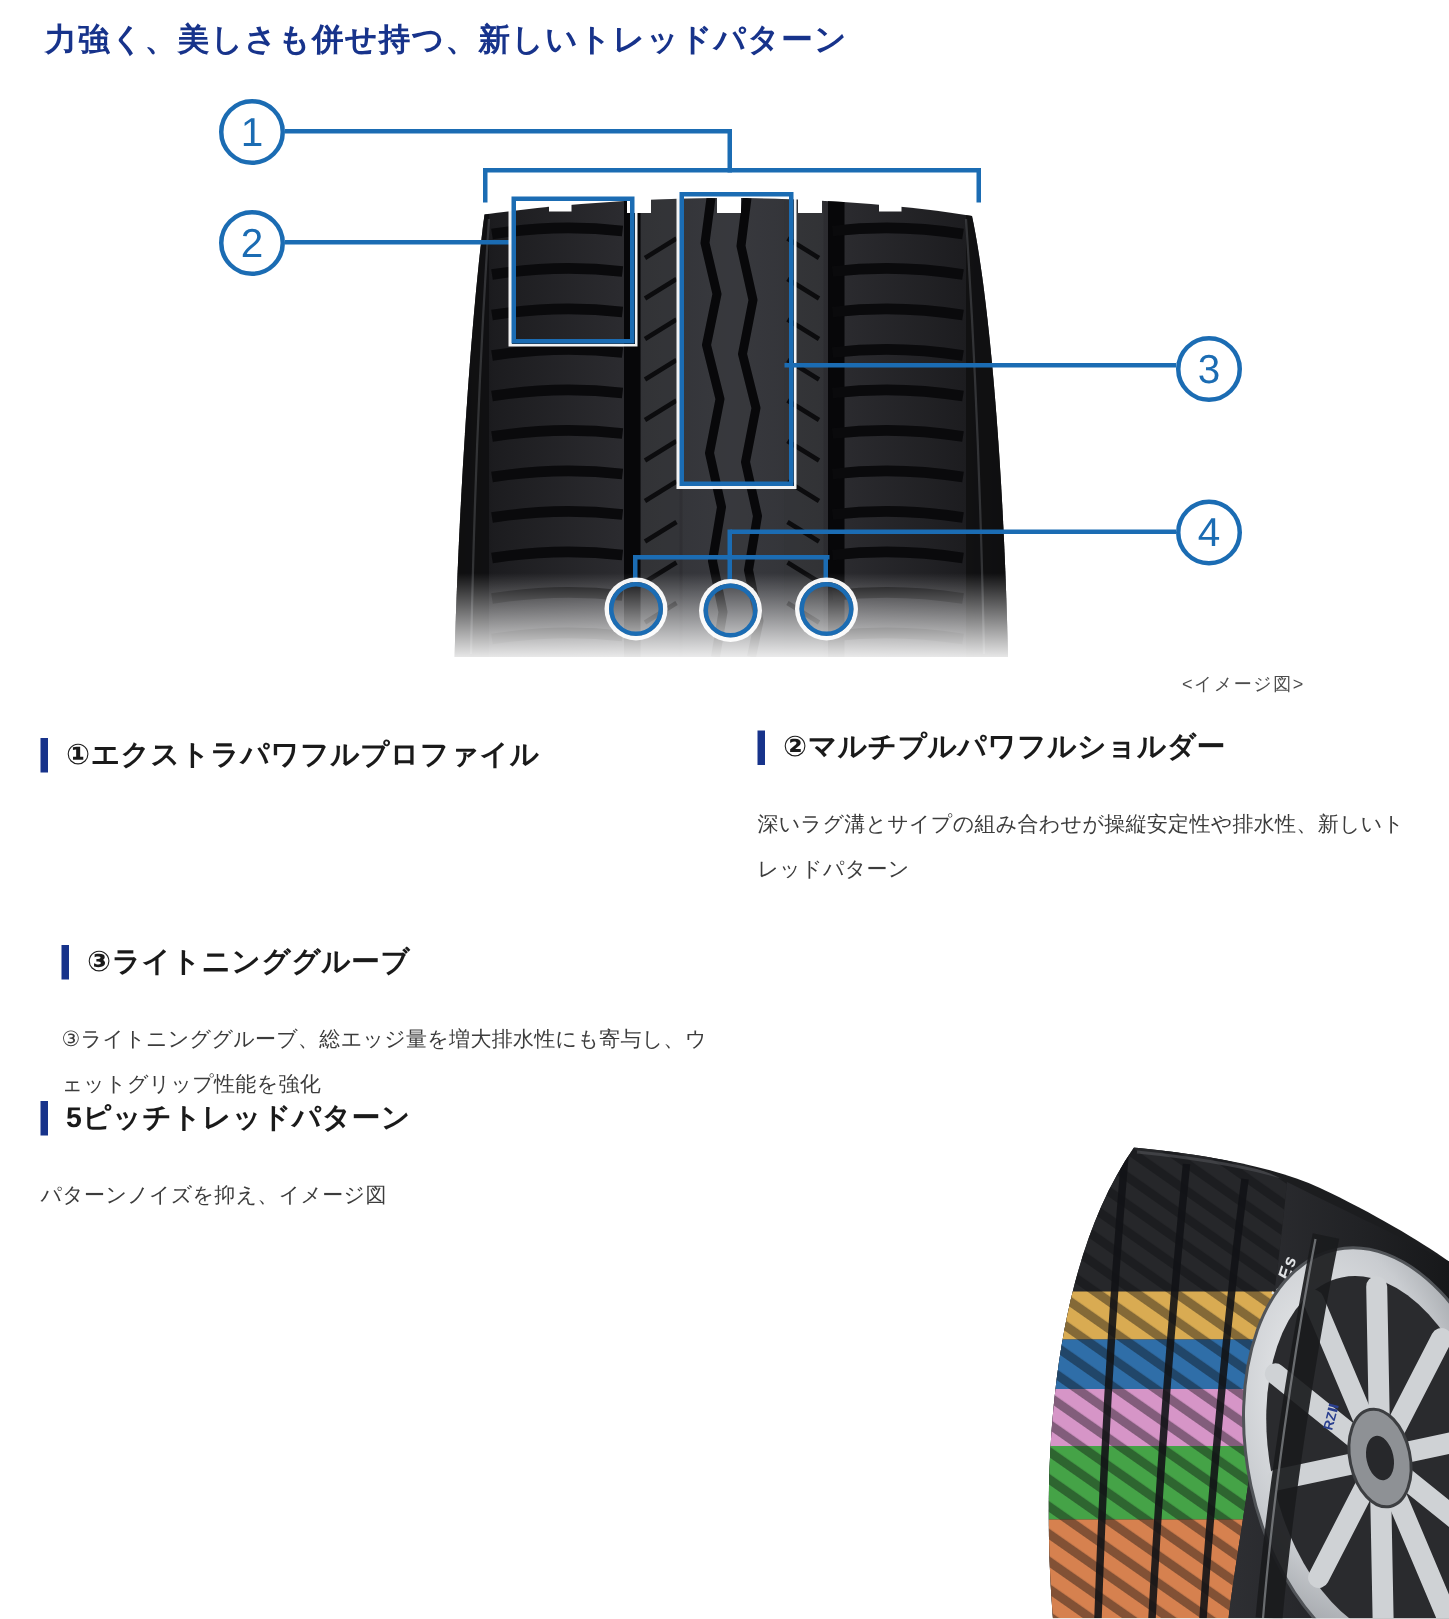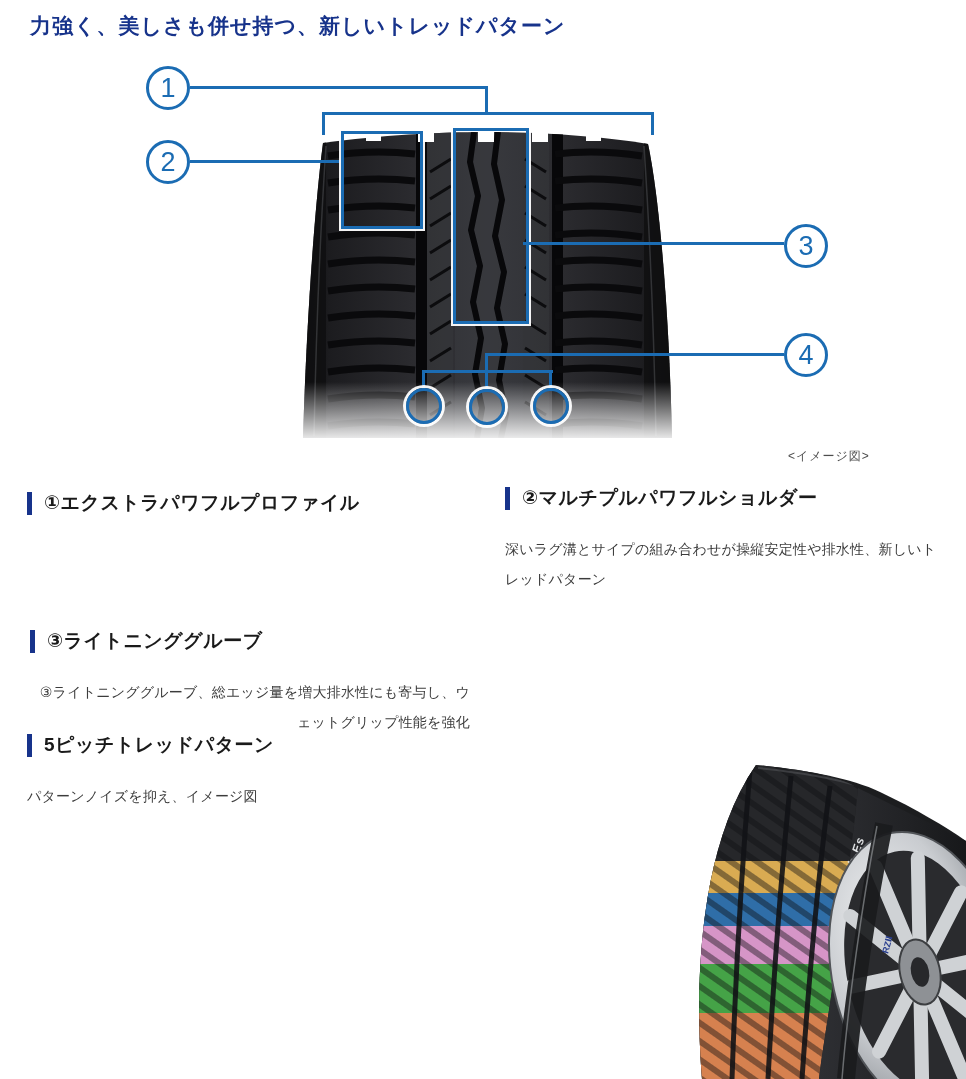--- a/index.html
+++ b/index.html
@@ -201,21 +201,21 @@
   </div>
 
   <div class="sec" style="left:505px;top:461px;margin-top:24px;">
     <div class="sec-head">
       <span class="sec-bar"></span>
       <span class="sec-title">②マルチプルパワフルショルダー</span>
     </div>
     <div class="sec-body">深いラグ溝とサイプの組み合わせが操縦安定性や排水性、新しいトレッドパターン</div>
   </div>
 
-  <div class="sec" style="left:30px;top:628px;text-align:right;">
+  <div class="sec" style="left:41px;top:628px;">
     <div class="sec-head">
       <span class="sec-bar"></span>
       <span class="sec-title">③ライトニンググルーブ</span>
     </div>
     <div class="sec-body">③ライトニンググルーブ、総エッジ量を増大排水性にも寄与し、ウェットグリップ性能を強化</div>
   </div>
 
 
   <div class="sec" style="left:27px;top:732px;">
     <div class="sec-head">

